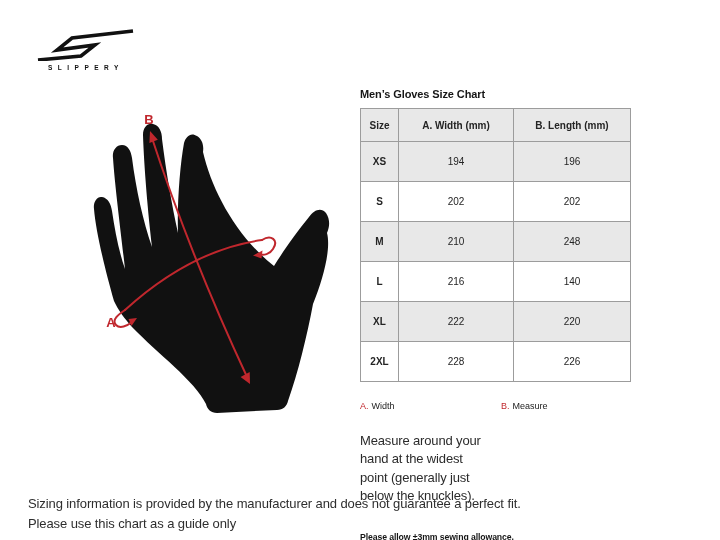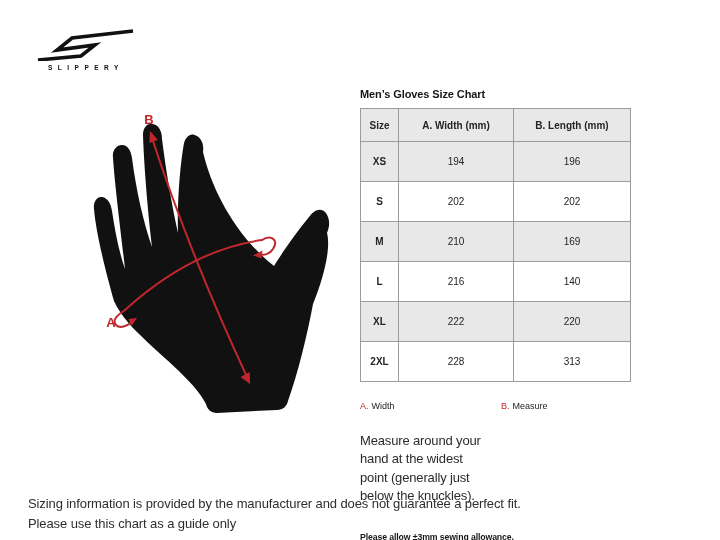--- a/index.html
+++ b/index.html
@@ -140,36 +140,36 @@
           <td>196</td>
         </tr>
         <tr>
           <td>S</td>
           <td>202</td>
           <td>202</td>
         </tr>
         <tr>
           <td>M</td>
           <td>210</td>
-          <td>169</td>
+          <td>248</td>
         </tr>
         <tr>
           <td>L</td>
           <td>216</td>
           <td>140</td>
         </tr>
         <tr>
           <td>XL</td>
           <td>222</td>
           <td>220</td>
         </tr>
         <tr>
           <td>2XL</td>
           <td>228</td>
-          <td>313</td>
+          <td>226</td>
         </tr>
       </tbody>
   </table>
 
   <div class="measure">
     <div class="measure-cols">
       <div>
         <div class="measure-label">
           <span class="prefix">A.</span><span class="lbl">Width</span>
         </div>

